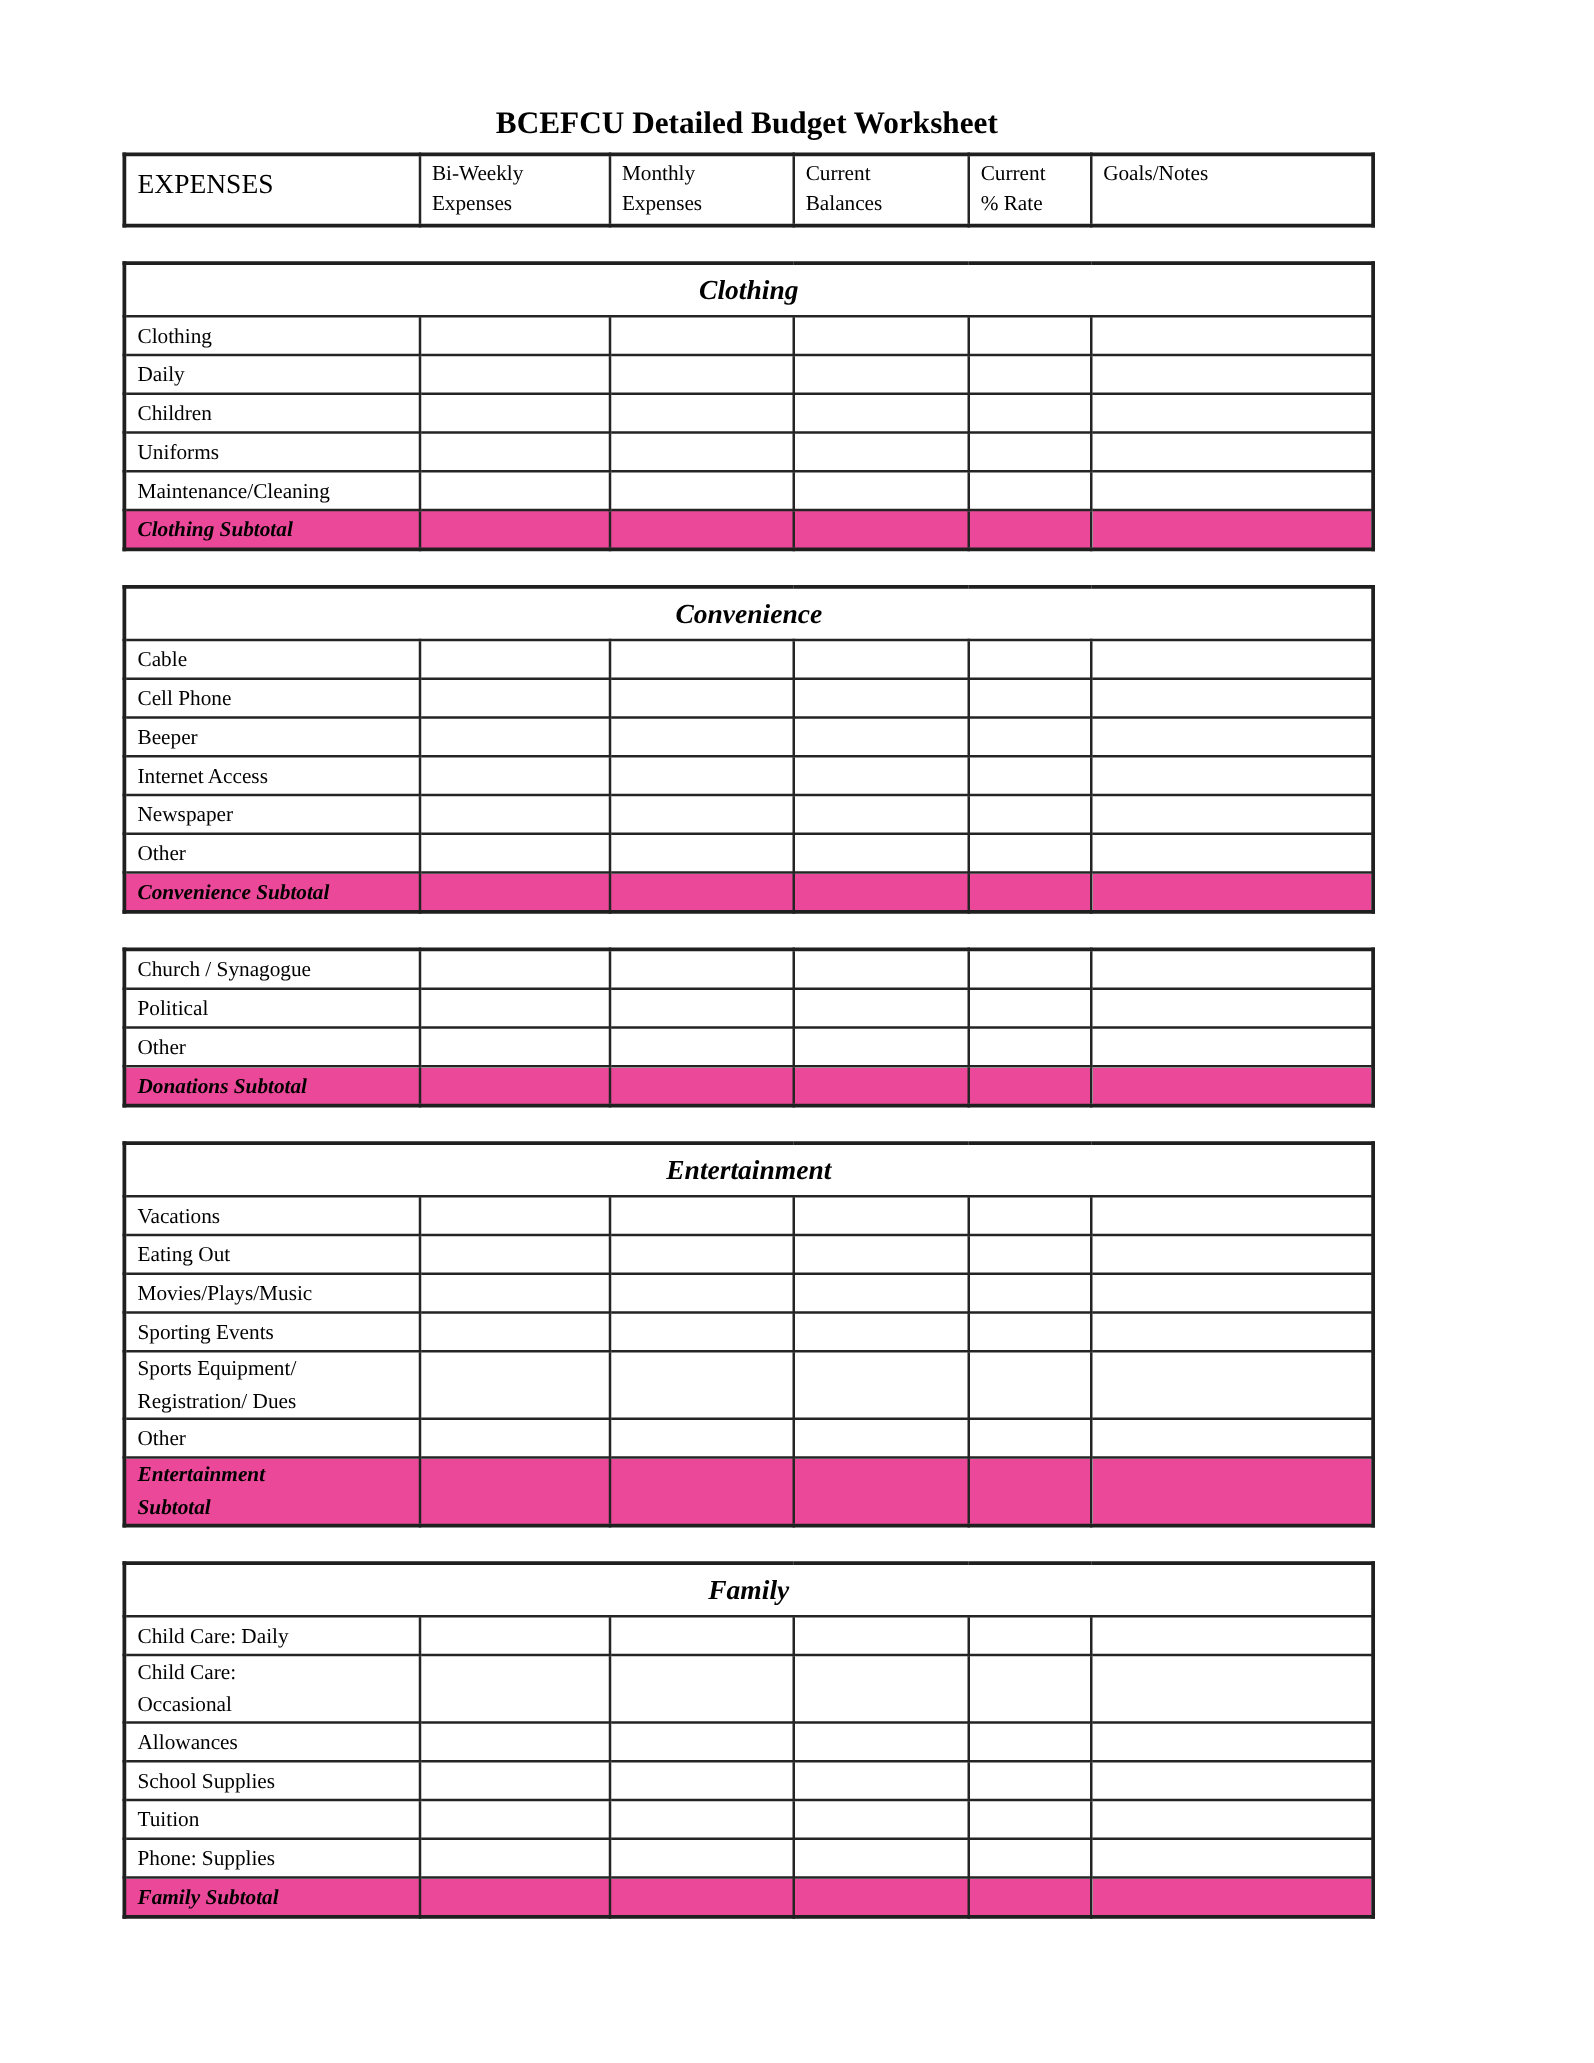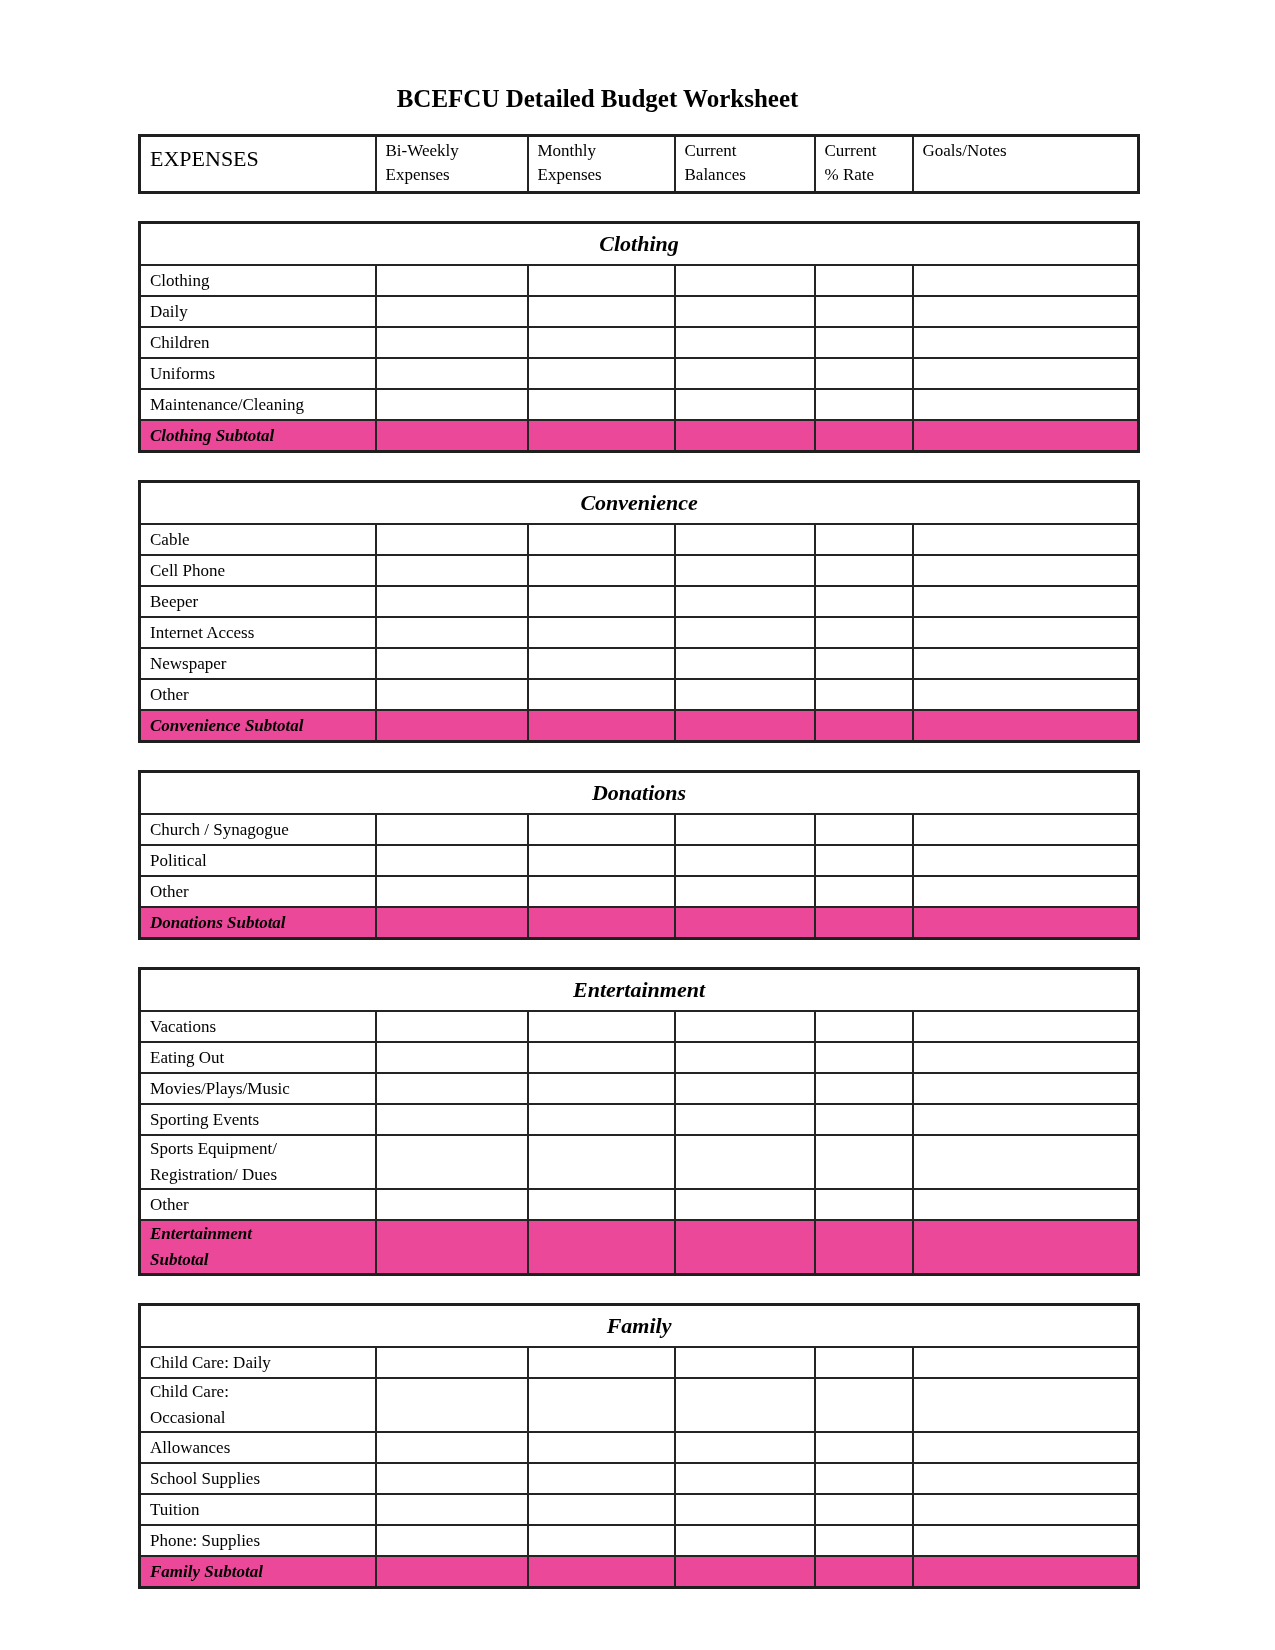--- a/index.html
+++ b/index.html
@@ -3,24 +3,24 @@
 <meta charset="utf-8">
 <style>
   html,body { margin:0; padding:0; background:#ffffff; }
   .page {
     position:relative; width:1275px; height:1650px; background:#ffffff;
     font-family:"Liberation Serif","DejaVu Serif",serif; color:#000;
     overflow:hidden;
   }
   .content { position:absolute; left:98px; top:0; width:999px; }
   .doc-title {
-    margin-top:84px; margin-bottom:20px; text-align:center;
+    margin-top:84px; margin-bottom:8px; text-align:center;
     font-size:25px; font-weight:bold; line-height:30px;
   }
-  table { border-collapse:collapse; table-layout:fixed; width:999px;margin-left:40px; }
+  table { border-collapse:collapse; table-layout:fixed; width:999px; }
   table.bordered { border:3px solid #1f1f1f; }
   td { border:2px solid #242424; overflow:hidden; }
 
   
   .header-table td {
     height:52px; vertical-align:top; padding:2px 4px 0 9px;
     font-size:17px; line-height:24px; white-space:pre-line;
   }
   .header-table .expenses-cell { font-size:22px; line-height:40px; }
 
@@ -210,23 +210,20 @@
     <table class="section bordered">
       <colgroup>
           <col style="width:236px">
           <col style="width:152px">
           <col style="width:147px">
           <col style="width:140px">
           <col style="width:98px">
           <col style="width:226px">
         </colgroup>
       <tbody>
-          <tr class="sec-title">
-            <td colspan="6">Donations</td>
-          </tr>
       <tr class="row">
             <td class="lbl">Church / Synagogue</td>
             <td></td>
             <td></td>
             <td></td>
             <td></td>
             <td></td>
           </tr>
       <tr class="row">
             <td class="lbl">Political</td>

